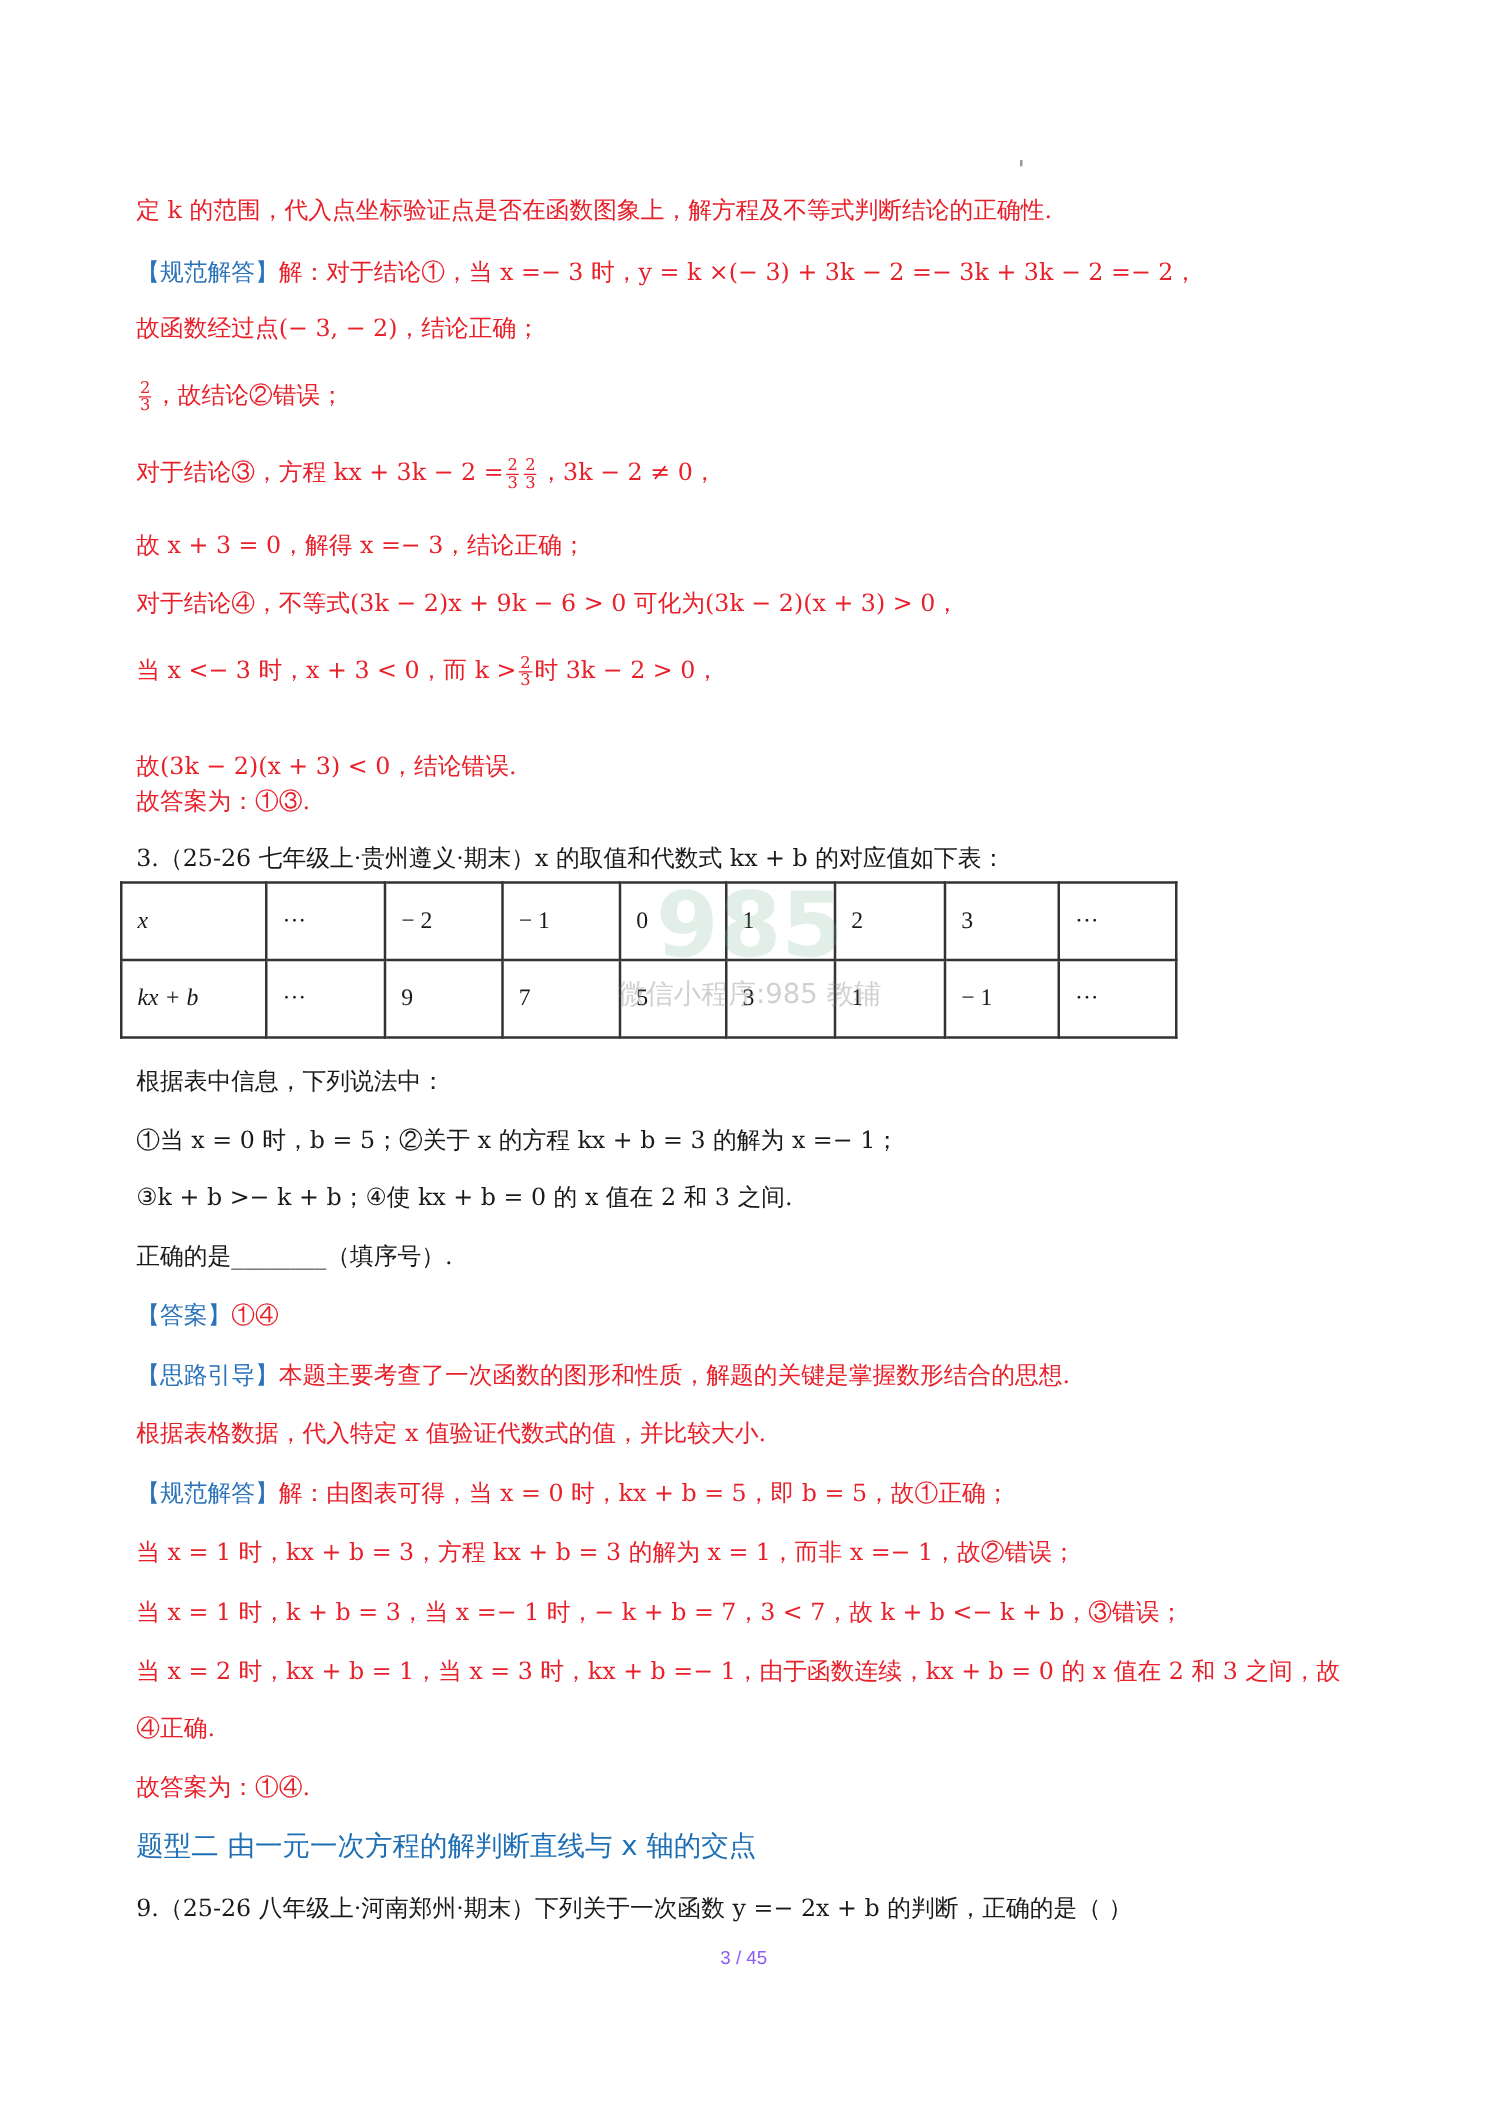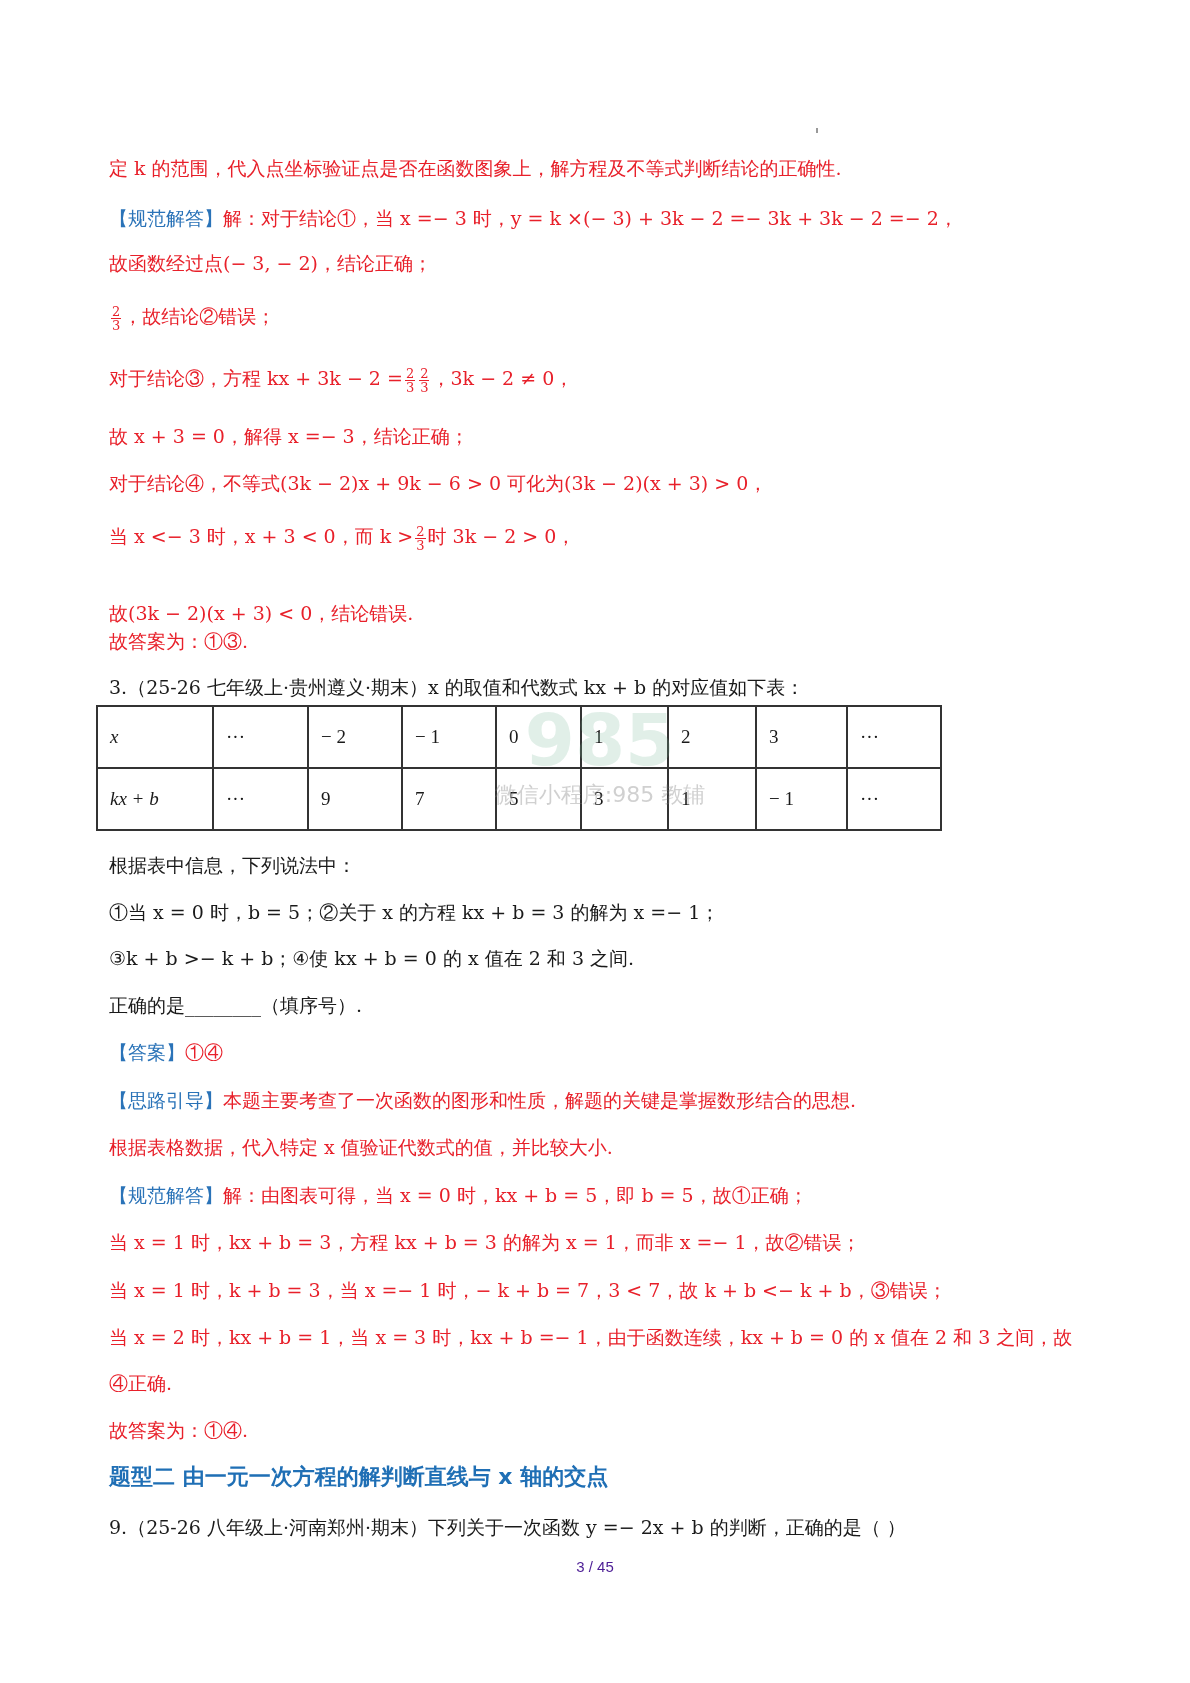--- a/index.html
+++ b/index.html
@@ -4,23 +4,23 @@
 <style>
   html, body { margin:0; padding:0; background:#ffffff; }
   body { width:1190px; height:1683px; position:relative; overflow:hidden;
          font-family:"DejaVu Serif","Liberation Serif",serif; color:#222; }
   .line { position:absolute; left:109px; white-space:nowrap; font-size:19px; line-height:26px; }
   .red { color:#e8202a; }
   .black { color:#1a1a1a; }
   .bracket { color:#2a73b8;margin-top:41px; }
   .math { font-family:"DejaVu Serif","Liberation Serif",serif; font-style:italic; }
   .heading { position:absolute; left:109px; top:1462px; font-family:"DejaVu Sans","Liberation Sans",sans-serif;
-             font-weight:bold; font-size:22px; color:#1f6fb5; white-space:nowrap; }
+             font-weight:normal; font-size:22px; color:#1f6fb5; white-space:nowrap; }
   .footer { position:absolute; top:1558px; left:0; width:1190px; text-align:center;
-            font-family:"Liberation Sans","DejaVu Sans",sans-serif; font-size:15px; color:#4c1d95; }
+            font-family:"Liberation Sans","DejaVu Sans",sans-serif; font-size:15px; color:#8b5cf6; }
   .topmark { position:absolute; left:816px; top:128px; width:2px; height:5px; background:#999; }
   table.vt { position:absolute; left:96px; top:705px; border-collapse:collapse; }
   table.vt td { border:2px solid #333; height:60px; padding:0 0 0 12px; font-size:19px;
                 font-family:"Liberation Serif","DejaVu Serif",serif; color:#1a1a1a; vertical-align:middle; }
   .watermark { position:absolute; left:490px; top:700px; width:220px; height:140px; pointer-events:none;
                color:rgba(120,180,150,0.22); font-family:"DejaVu Sans",sans-serif; text-align:center; }
   .watermark .big { font-size:72px; font-weight:bold; line-height:80px; }
   .watermark .small { font-size:22px; color:rgba(120,120,120,0.35); }
   .frac { display:inline-block; vertical-align:middle; text-align:center; font-size:13px; line-height:13px; margin:0 2px; }
   .frac span { display:block; }

